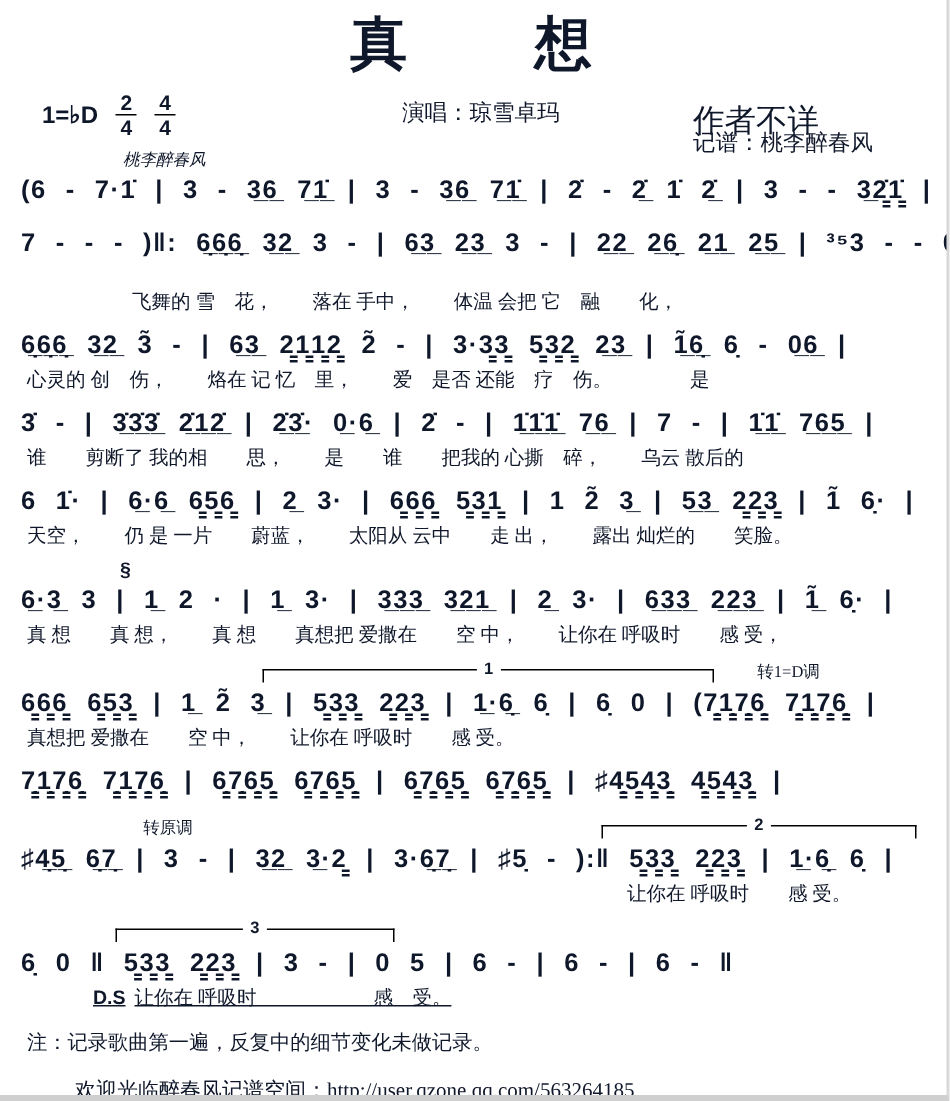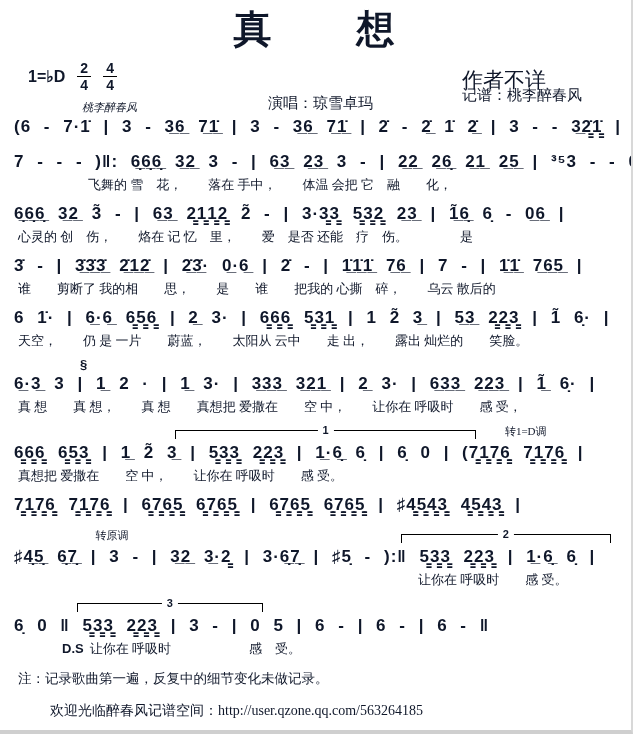--- a/index.html
+++ b/index.html
@@ -23,40 +23,40 @@
     font-family:"Liberation Serif", serif;
   }
   .keysig-row {
     position:absolute; left:18px; top:57px;
     display:flex; align-items:center; gap:12px;
     font-weight:bold; font-size:16px;
   }
   .frac { display:inline-flex; flex-direction:column; align-items:center; font-size:14px; line-height:1; }
   .frac .num { border-bottom:1.5px solid #000; padding:0 3px 1px 3px; }
   .frac .den { padding-top:1px; }
-  .singer      { position:absolute; left:258px; top:62px; font-size:15px; font-family:Liberation Serif, serif;margin-top:28px; }
+  .singer      { position:absolute; left:258px; top:62px; font-size:15px; font-family:Liberation Serif, serif; }
   .author      { position:absolute; left:452px; top:62px; font-size:21px; font-family:"Liberation Serif", serif; }
   .transcriber { position:absolute; left:452px; top:82px; font-size:15px; font-family:"Liberation Serif", serif; }
   
   .sline { position:relative; }
   .notes {
     font-size:17px; font-weight:bold;
     letter-spacing:1px; word-spacing:7px;
     line-height:26px; white-space:nowrap;
     padding-left:4px;
   }
   .lyrics {
     font-size:13px; line-height:19px; white-space:nowrap;
     font-family:"Liberation Serif", serif;
     margin-bottom:7px;
   }
-  .ly-a { padding-left:78px; }
+  .ly-a { padding-left:78px;margin-top:16px; }
   .ly-b { padding-left:8px; }
   .ly-r { padding-left:408px; }
-  .ly-d { padding-left:52px; }
+  .ly-d { padding-left:52px;text-decoration:underline; }
   .small-label { font-size:11px; font-style:italic; line-height:13px; padding-left:72px; font-family:"Liberation Serif", serif; }
   .segno-row { height:14px; line-height:14px; }
   .segno { margin-left:70px; font-size:13px; font-weight:bold; }
   .ann-row { position:relative; height:17px; }
   .volta {
     position:absolute; top:7px; height:8px;
     border-top:1px solid #000; border-left:1px solid #000; border-right:1px solid #000;
   }
   .vnum {
     position:absolute; top:-8px; left:50%; transform:translateX(-50%);

